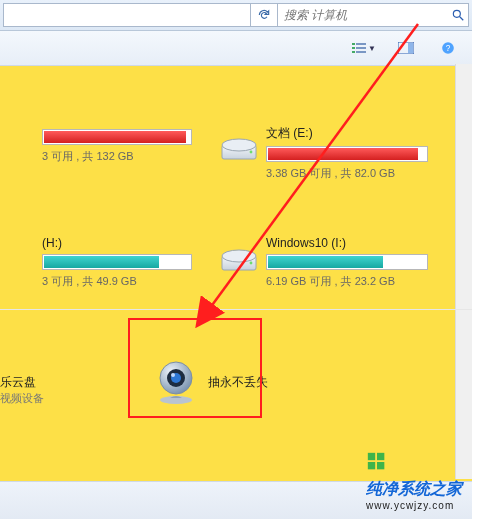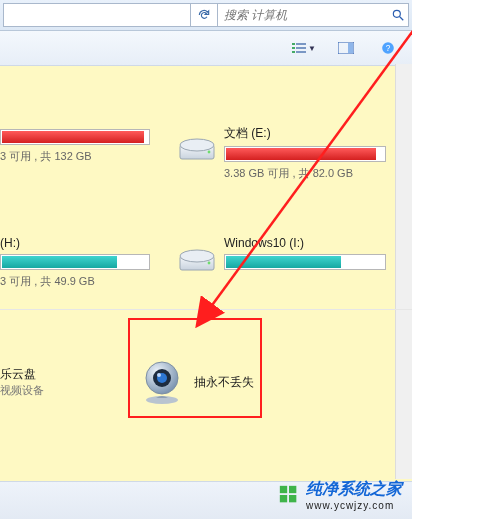--- a/index.html
+++ b/index.html
@@ -1,51 +1,51 @@
 <!DOCTYPE html>
 <html><head>
 <meta charset="utf-8">
 <style>
   html,body{margin:0;padding:0;font-family:"Microsoft YaHei","Segoe UI",Tahoma,sans-serif;font-size:12px;color:#222;background:#fff;}
-  .window{width:412px;height:519px;position:relative;overflow:hidden;background:#fef9c3;}
+  .window{width:472px;height:519px;position:relative;overflow:hidden;background:#fde047;}
   
   .addrbar{height:30px;background:linear-gradient(#e9f1fb,#dde8f5);border-bottom:1px solid #b8c7d9;display:flex;align-items:stretch;}
   .addr-blank{flex:1;background:#fff;border:1px solid #a9b8cc;margin:3px 0 3px 3px;border-right:none;}
   .addr-refresh{width:26px;background:#fff;border:1px solid #a9b8cc;margin:3px 0;display:flex;align-items:center;justify-content:center;color:#4a6a9a;}
   .searchbox{width:190px;background:#fff;border:1px solid #a9b8cc;margin:3px 3px 3px 0;border-left:none;display:flex;align-items:center;}
   .searchbox input{flex:1;border:none;outline:none;font-size:12px;color:#777;padding:0 6px;background:transparent;font-style:italic;}
   .searchbox .mag{width:26px;display:flex;align-items:center;justify-content:center;color:#2a5db0;}
   
   .toolbar{height:34px;background:linear-gradient(#f4f8fd,#e7eef7);border-bottom:1px solid #cfd9e6;display:flex;justify-content:flex-end;align-items:center;padding-right:6px;gap:6px;}
   .tb-btn{height:22px;min-width:26px;border:1px solid transparent;border-radius:2px;display:flex;align-items:center;justify-content:center;padding:0 4px;color:#335;}
   .tb-drop{font-size:8px;margin-left:2px;}
   
   .content{position:relative;height:calc(519px - 30px - 34px - 40px);overflow:hidden;}
   .drive-row{display:flex;gap:26px;padding:18px 10px 4px 0;}
   .drive{display:flex;align-items:flex-start;width:210px;margin-top:41px;}
-  .drive.cut{width:150px;}       
+  .drive.cut{width:150px;padding-left:42px;}       
   .drv-icon{width:42px;height:42px;flex:0 0 42px;margin-right:6px;}
   .drv-body{flex:1;}
   .drv-name{font-size:12px;margin-bottom:4px;white-space:nowrap;}
   .drv-bar{height:14px;border:1px solid #b7b7b7;background:#fff;position:relative;margin-bottom:4px;}
   .drv-fill{position:absolute;inset:1px;right:auto;}
   .drv-fill.red{background:linear-gradient(#ff5a5a,#d42020);}
   .drv-fill.teal{background:linear-gradient(#3fd4cf,#17a8a2);}
   .drv-sub{font-size:11px;color:#666;white-space:nowrap;}
   .section-sep{height:1px;background:#e6e6e6;margin:16px 0 0 0;}
-  .device-row{display:flex;gap:28px;padding:48px 10px 10px 0;}
+  .device-row{display:flex;gap:42px;padding:48px 10px 10px 0;align-items:flex-end;}
   .device{display:flex;align-items:center;width:160px;}
   .device.cut{width:110px;}
   .dev-icon{width:48px;height:48px;flex:0 0 48px;margin-right:8px;}
   .dev-name{font-size:12px;}
   .dev-sub{font-size:11px;color:#777;}
   .highlight-box{position:absolute;border:2px solid #ff1e1e;pointer-events:none;}
   
   .statusbar{height:40px;background:linear-gradient(#eef3fa,#e2e9f3);border-top:1px solid #cfd9e6;}
-  .watermark{position:absolute;right:10px;bottom:8px;display:flex;align-items:center;gap:6px;}
+  .watermark{position:absolute;right:10px;bottom:8px;display:flex;gap:6px;flex-direction:column;}
   .wm-logo{width:22px;height:22px;}
   .wm-main{color:#1366d6;font-weight:700;font-size:16px;font-style:italic;}
   .wm-url{color:#1a1a1a;font-size:10px;letter-spacing:1px;}
   
   .arrow-svg{position:absolute;inset:0;pointer-events:none;}
   
   .fake-scroll{position:absolute;top:64px;right:0;bottom:40px;width:16px;background:#f0f0f0;border-left:1px solid #dcdcdc;}
 </style>
 </head>
 <body>
@@ -153,20 +153,21 @@
         <svg class="drv-icon" viewBox="0 0 42 42">
           <rect x="4" y="20" width="34" height="14" rx="2" fill="url(#hddg)" stroke="#9aa6b2"></rect>
           <ellipse cx="21" cy="20" rx="17" ry="6" fill="#e9eef4" stroke="#9aa6b2"></ellipse>
           <circle cx="33" cy="27" r="1.4" fill="#6fdc6f"></circle>
         </svg>
         <div class="drv-body">
           <div class="drv-name">Windows10 (I:)</div>
           <div class="drv-bar">
               <div class="drv-fill teal" style="width:72%"></div>
             </div>
+          <div class="drv-sub">6.19 GB 可用 , 共 23.2 GB</div>
         </div>
       </div>
     </div>
 
     <div class="section-sep"></div>
 
     <div class="device-row">
       <div class="device cut">
         <div>
           <div class="dev-name">乐云盘</div>

